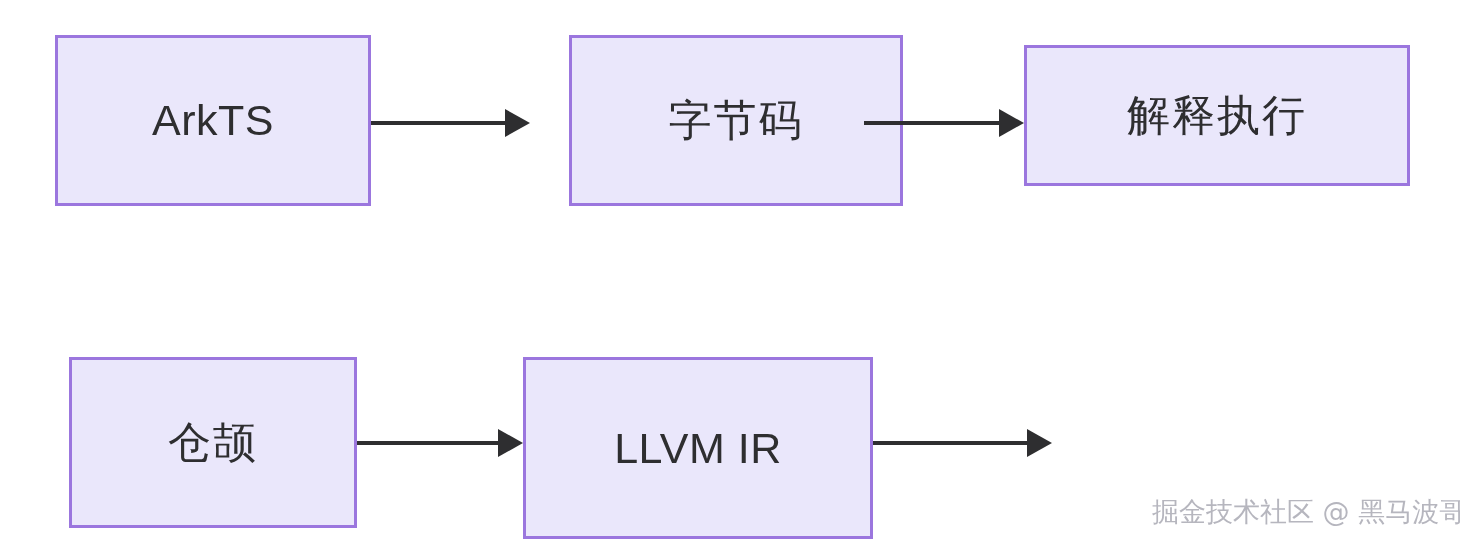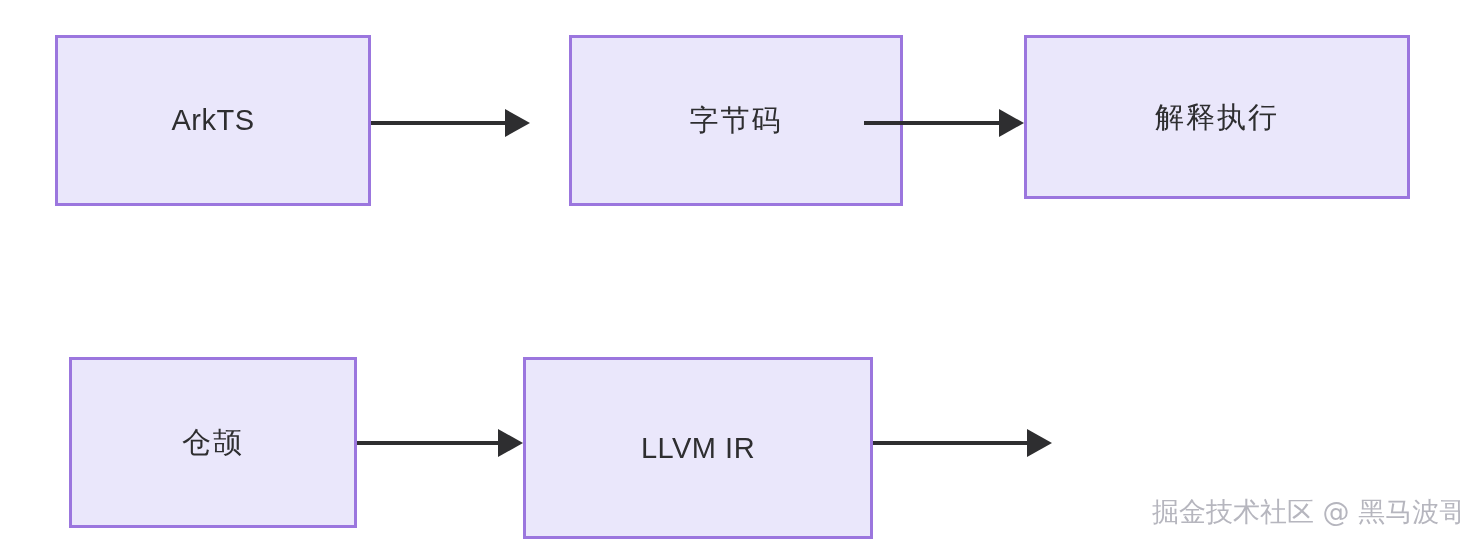--- a/index.html
+++ b/index.html
@@ -21,35 +21,35 @@
     position: absolute;
     box-sizing: border-box;
     background: #EAE7FB;
     border: 3px solid #9B76DE;
     display: flex;
     align-items: center;
     justify-content: center;
   }
   .flow-node .node-label {
     color: #2E2E30;
-    font-size: 29px;
+    font-size: 43px;
     line-height: 1;
     font-weight: 400;
     letter-spacing: 0.5px;
     white-space: nowrap;
     user-select: none;
   }
   .flow-node .node-label.cjk {
     font-family: "DejaVu Sans", "Liberation Sans", sans-serif;
     letter-spacing: 2px;
   }
   
   #node-arkts   { left: 55px;   top: 35px;  width: 316px; height: 171px; }
   #node-bytecode{ left: 530px;  top: 35px;  width: 334px; height: 171px; margin-left: 39px; }
-  #node-interp  { left: 1024px; top: 35px;  width: 386px; height: 164px; }
+  #node-interp  { left: 1024px; top: 45px;  width: 386px; height: 141px; }
   
   #node-cangjie { left: 69px;   top: 357px; width: 288px; height: 171px; text-align: center; }
   #node-llvmir  { left: 523px;  top: 357px; width: 350px; height: 182px; }
   #node-machine { left: 1052px; top: 357px; width: 334px; height: 171px; }
 
   
   .connector {
     position: absolute;
     pointer-events: none;
   }

